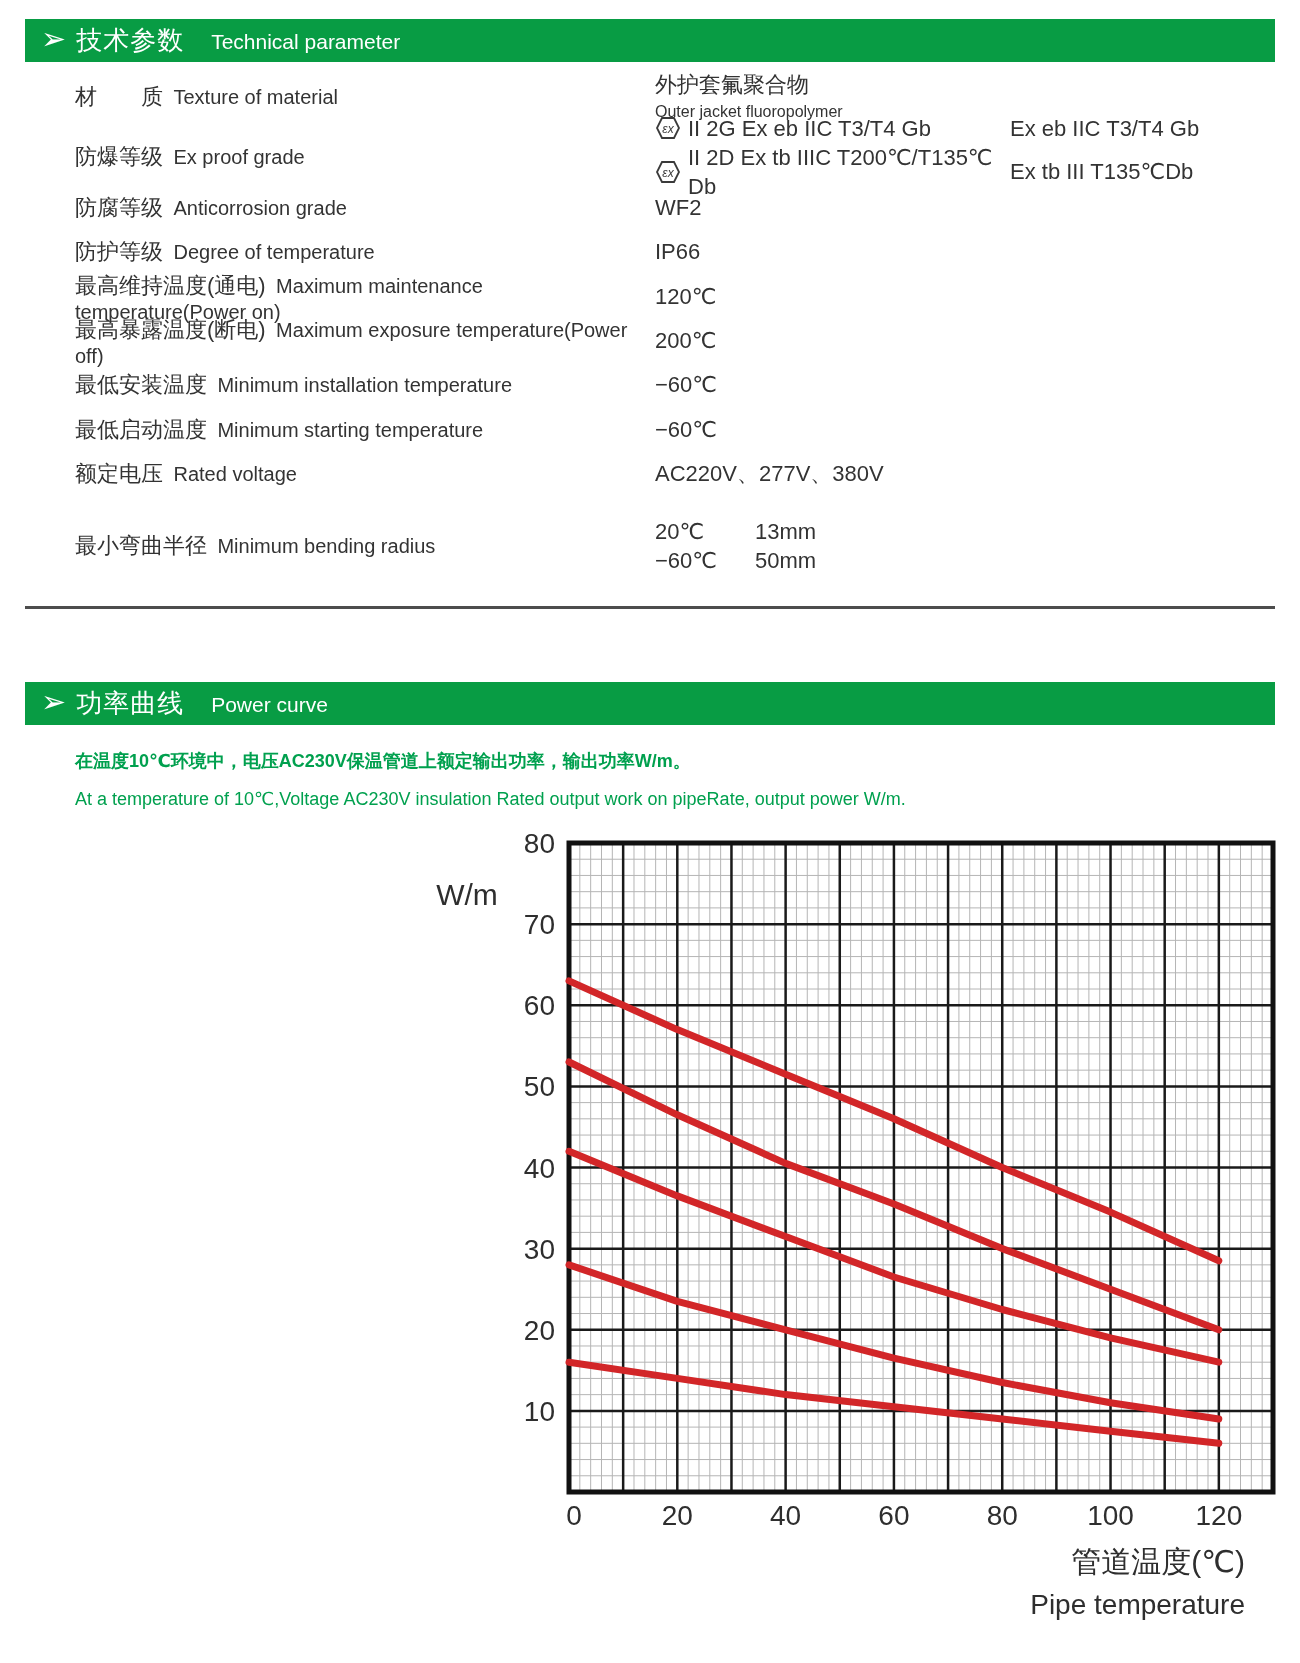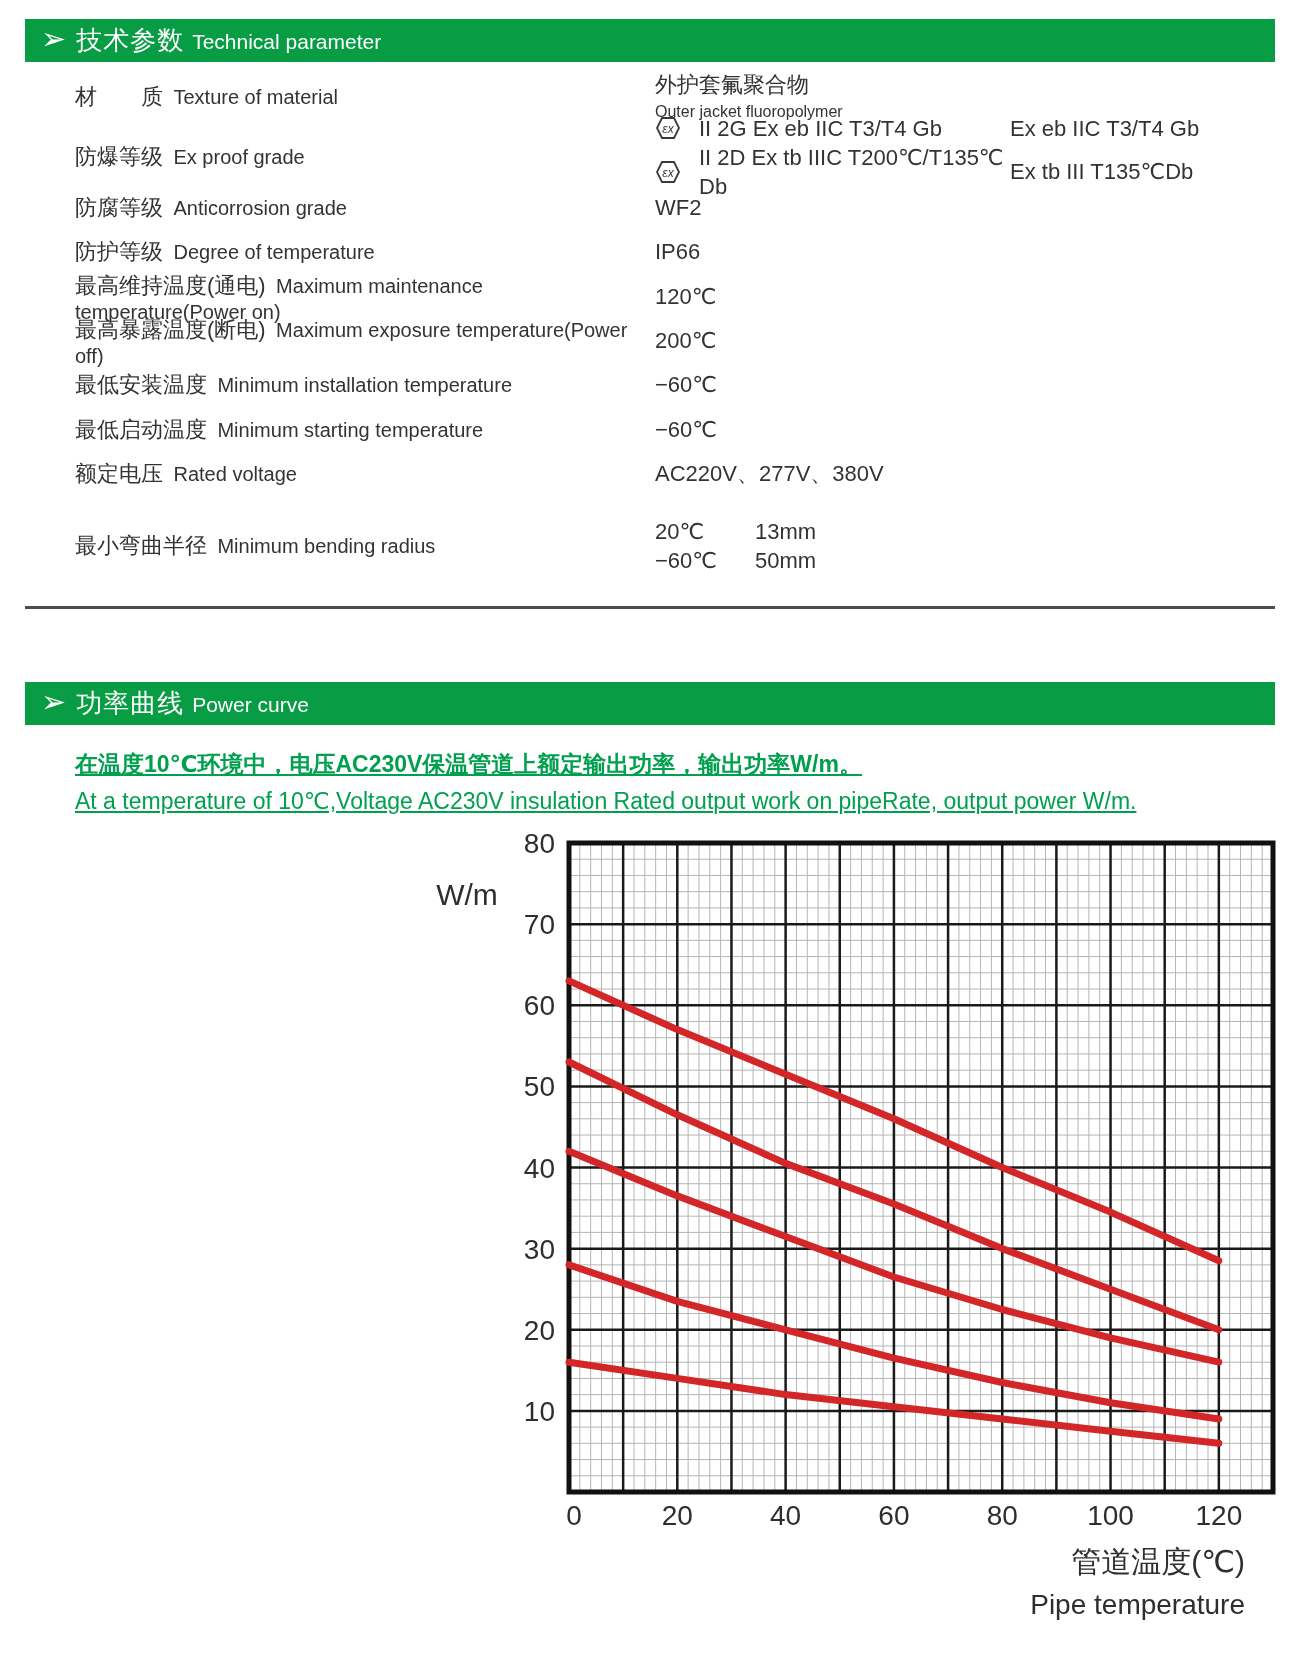--- a/index.html
+++ b/index.html
@@ -3,36 +3,36 @@
 <meta charset="utf-8">
 <style>
   html,body{margin:0;padding:0;background:#ffffff;}
   .page{position:relative;width:1300px;height:1663px;background:#ffffff;overflow:hidden;
         font-family:"Liberation Sans","DejaVu Sans",sans-serif;color:#3a3a3a;}
   
   .gbar{position:absolute;left:25px;width:1250px;height:43px;background:#089c44;
         display:flex;align-items:center;padding-left:16px;box-sizing:border-box;color:#ffffff;}
   .gbar .arrow{font-size:30px;line-height:1;margin-right:10px;transform:translateY(-2px);}
   .gbar .cn{font-size:26px;letter-spacing:1px;}
-  .gbar .en{font-size:21px;margin-left:8px;margin-top:3px;}
+  .gbar .en{font-size:21px;margin-left:27px;margin-top:3px;}
   
   .p-row{position:absolute;left:75px;width:1200px;display:flex;align-items:center;}
   .p-label{width:580px;flex:none;}
   .p-label .cn{font-size:22px;color:#333;text-align:right;}
   .p-label .en{font-size:20px;margin-left:6px;color:#333;}
   .p-value{font-size:22px;color:#333;}
   .v-line{line-height:29px;}
   .v-sub{font-size:16px;line-height:26px;}
   .ex-line{display:flex;align-items:center;line-height:29px;}
   .ex-main{width:355px;display:flex;align-items:center;flex:none;}
-  .ex-icon{display:inline-flex;margin-right:18px;flex:none;}
+  .ex-icon{display:inline-flex;margin-right:7px;flex:none;}
   .bend-line{display:flex;line-height:29px;gap:15px;}
   .bend-temp{width:85px;flex:none;}
   .separator{position:absolute;left:25px;top:606px;width:1250px;height:3px;background:#4d4d4d;}
-  .desc{position:absolute;left:75px;color:#00a04e;font-size:23px;text-decoration:underline;}
+  .desc{position:absolute;left:75px;color:#00a04e;font-size:18px;}
   .desc-cn{top:749px;font-weight:700;}
   .desc-en{top:788px;font-weight:400;}
   .chart-wrap{position:absolute;left:400px;top:800px;width:900px;height:863px;}
 </style>
 </head>
 <body>
 
 <div class="page">
 
   <div class="gbar" style="top:19px">

